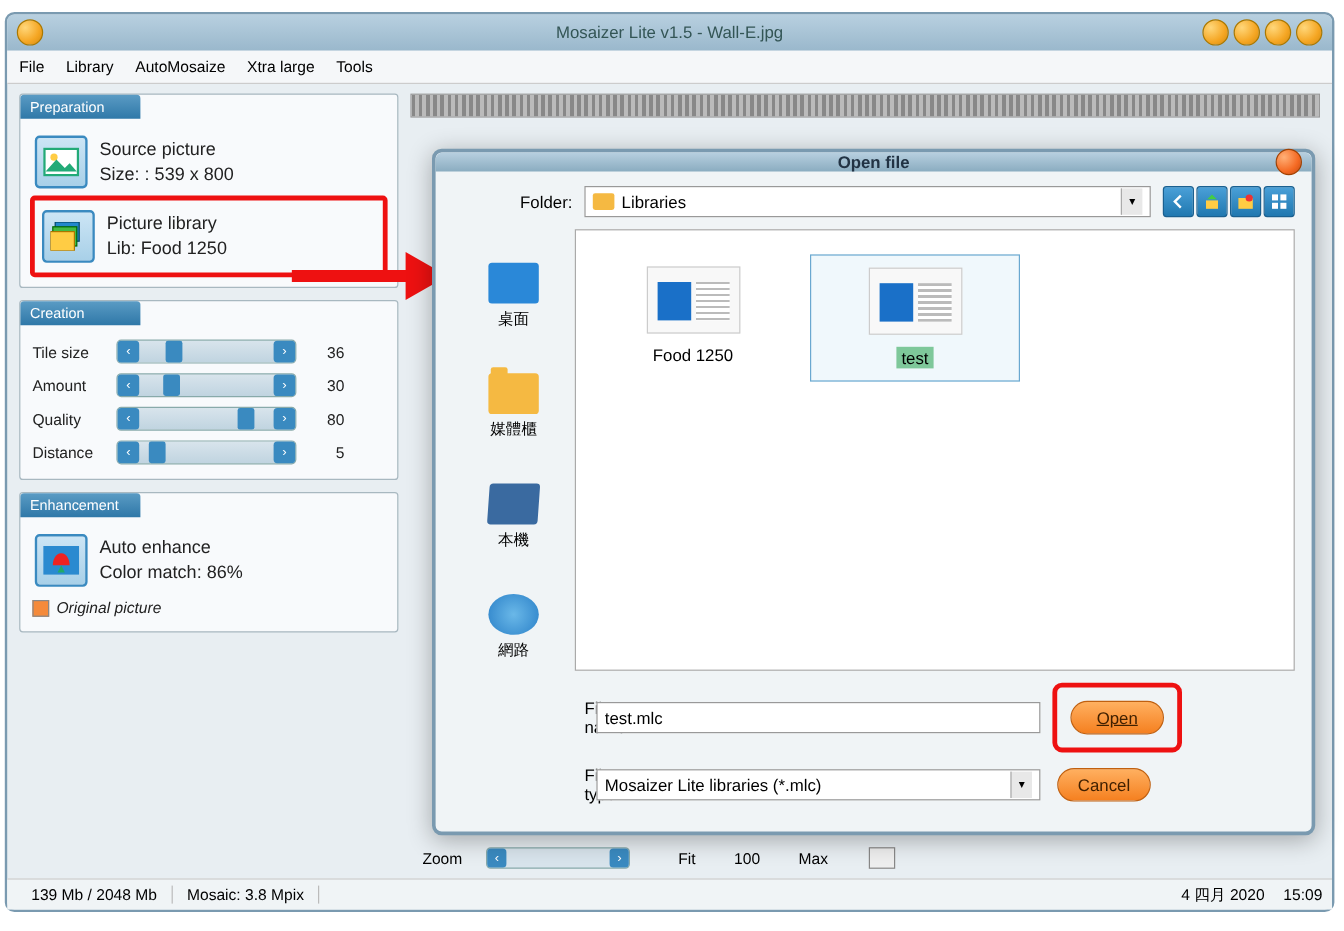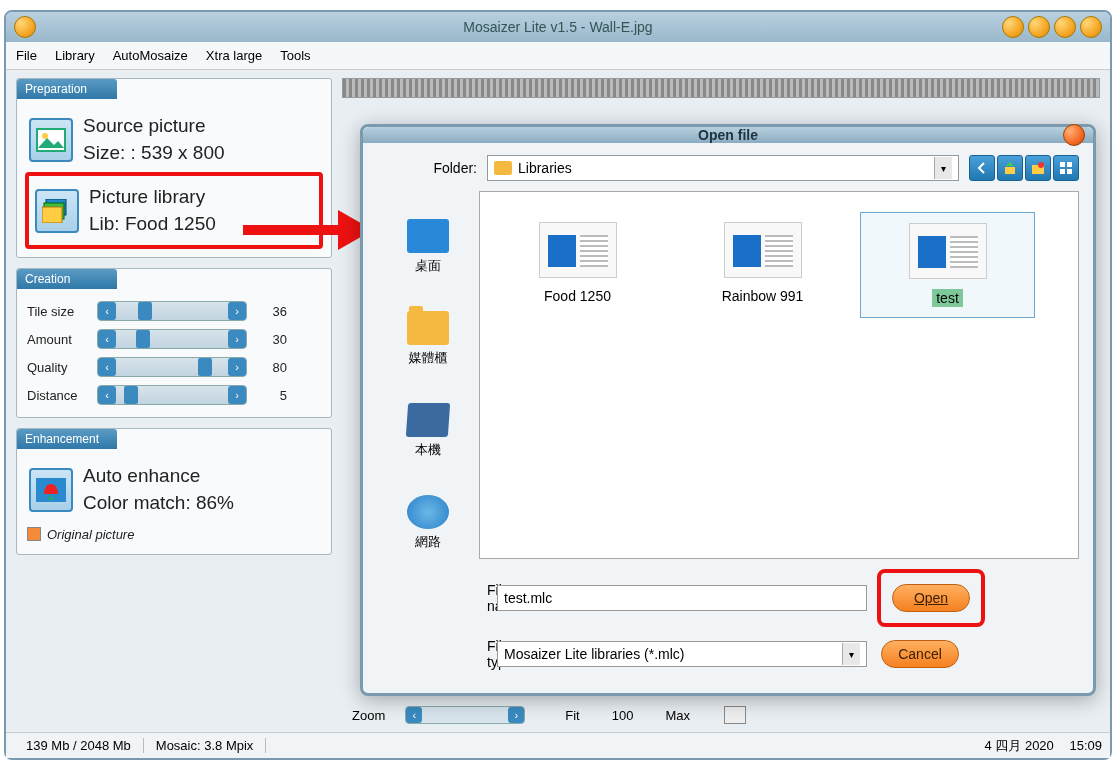--- a/index.html
+++ b/index.html
@@ -44,21 +44,21 @@
   width: 100px;
 }
 .panel-body { padding: 8px; font-size: 13px; color: #222; }
 
 .item-row { display: flex; align-items: center; gap: 10px; padding: 6px 4px; }
 .item-icon {
   width: 44px; height: 44px; border: 2px solid #3a8ac0; border-radius: 4px;
   background: linear-gradient(to bottom, #cce5f5, #a8d0e8);
   display: flex; align-items: center; justify-content: center;
 }
-.item-text { font-size: 19px; line-height: 1.4; }
+.item-text { font-size: 15px; line-height: 1.4; }
 .item-text div:first-child { font-weight: normal; }
 
 .highlight-red {
   border: 4px solid #e11; border-radius: 4px; padding: 2px;
 }
 
 
 .slider-row { display: flex; align-items: center; padding: 4px 2px; font-size: 13px; }
 .slider-label { width: 70px; }
 .slider-track {
@@ -416,24 +416,20 @@
           <div class="place-icon net-ico"></div>
           <span>網路</span>
         </div>
       </div>
 
       <div class="file-list">
         <div class="file-item">
           <div class="file-thumb"></div>
           <span class="file-label">Food 1250</span>
         </div>
-        <div class="file-item">
-          <div class="file-thumb"></div>
-          <span class="file-label">Rainbow 991</span>
-        </div>
         <div class="file-item selected">
           <div class="file-thumb"></div>
           <span class="file-label">test</span>
         </div>
       </div>
     </div>
 
     <div class="bottom-controls">
       <div class="ctrl-row">
         <span class="ctrl-label">File name:</span>

